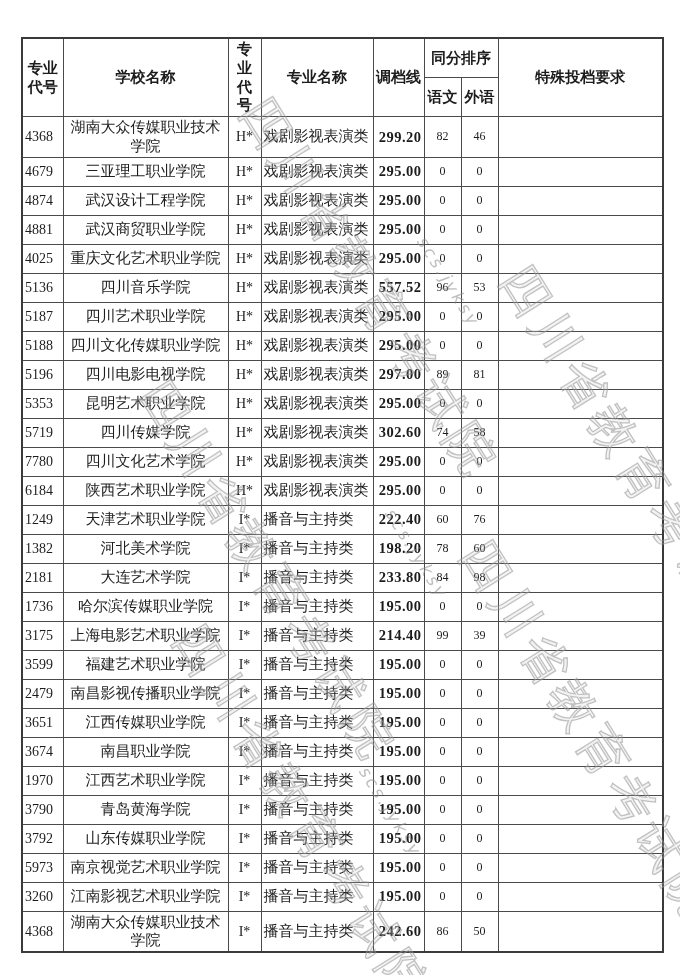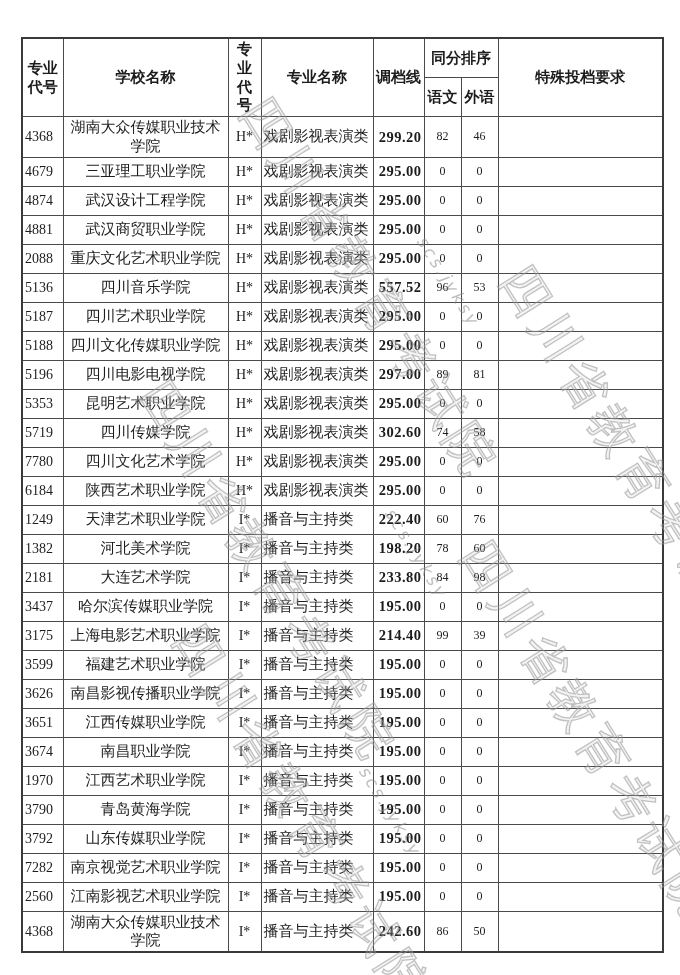--- a/index.html
+++ b/index.html
@@ -152,21 +152,21 @@
           <td class="c-school">武汉商贸职业学院</td>
           <td class="c-mcode">H*</td>
           <td class="c-major">戏剧影视表演类</td>
           <td class="c-score">295.00</td>
           <td class="c-tie">0</td>
           <td class="c-tie">0</td>
           <td class="c-special"></td>
         </tr>
 
         <tr>
-          <td class="c-code">2088</td>
+          <td class="c-code">4025</td>
           <td class="c-school">重庆文化艺术职业学院</td>
           <td class="c-mcode">H*</td>
           <td class="c-major">戏剧影视表演类</td>
           <td class="c-score">295.00</td>
           <td class="c-tie">0</td>
           <td class="c-tie">0</td>
           <td class="c-special"></td>
         </tr>
 
         <tr>
@@ -284,21 +284,21 @@
           <td class="c-school">大连艺术学院</td>
           <td class="c-mcode">I*</td>
           <td class="c-major">播音与主持类</td>
           <td class="c-score">233.80</td>
           <td class="c-tie">84</td>
           <td class="c-tie">98</td>
           <td class="c-special"></td>
         </tr>
 
         <tr>
-          <td class="c-code">3437</td>
+          <td class="c-code">1736</td>
           <td class="c-school">哈尔滨传媒职业学院</td>
           <td class="c-mcode">I*</td>
           <td class="c-major">播音与主持类</td>
           <td class="c-score">195.00</td>
           <td class="c-tie">0</td>
           <td class="c-tie">0</td>
           <td class="c-special"></td>
         </tr>
 
         <tr>
@@ -317,21 +317,21 @@
           <td class="c-school">福建艺术职业学院</td>
           <td class="c-mcode">I*</td>
           <td class="c-major">播音与主持类</td>
           <td class="c-score">195.00</td>
           <td class="c-tie">0</td>
           <td class="c-tie">0</td>
           <td class="c-special"></td>
         </tr>
 
         <tr>
-          <td class="c-code">3626</td>
+          <td class="c-code">2479</td>
           <td class="c-school">南昌影视传播职业学院</td>
           <td class="c-mcode">I*</td>
           <td class="c-major">播音与主持类</td>
           <td class="c-score">195.00</td>
           <td class="c-tie">0</td>
           <td class="c-tie">0</td>
           <td class="c-special"></td>
         </tr>
 
         <tr>
@@ -383,32 +383,32 @@
           <td class="c-school">山东传媒职业学院</td>
           <td class="c-mcode">I*</td>
           <td class="c-major">播音与主持类</td>
           <td class="c-score">195.00</td>
           <td class="c-tie">0</td>
           <td class="c-tie">0</td>
           <td class="c-special"></td>
         </tr>
 
         <tr>
-          <td class="c-code">7282</td>
+          <td class="c-code">5973</td>
           <td class="c-school">南京视觉艺术职业学院</td>
           <td class="c-mcode">I*</td>
           <td class="c-major">播音与主持类</td>
           <td class="c-score">195.00</td>
           <td class="c-tie">0</td>
           <td class="c-tie">0</td>
           <td class="c-special"></td>
         </tr>
 
         <tr>
-          <td class="c-code">2560</td>
+          <td class="c-code">3260</td>
           <td class="c-school">江南影视艺术职业学院</td>
           <td class="c-mcode">I*</td>
           <td class="c-major">播音与主持类</td>
           <td class="c-score">195.00</td>
           <td class="c-tie">0</td>
           <td class="c-tie">0</td>
           <td class="c-special"></td>
         </tr>
 
         <tr>

